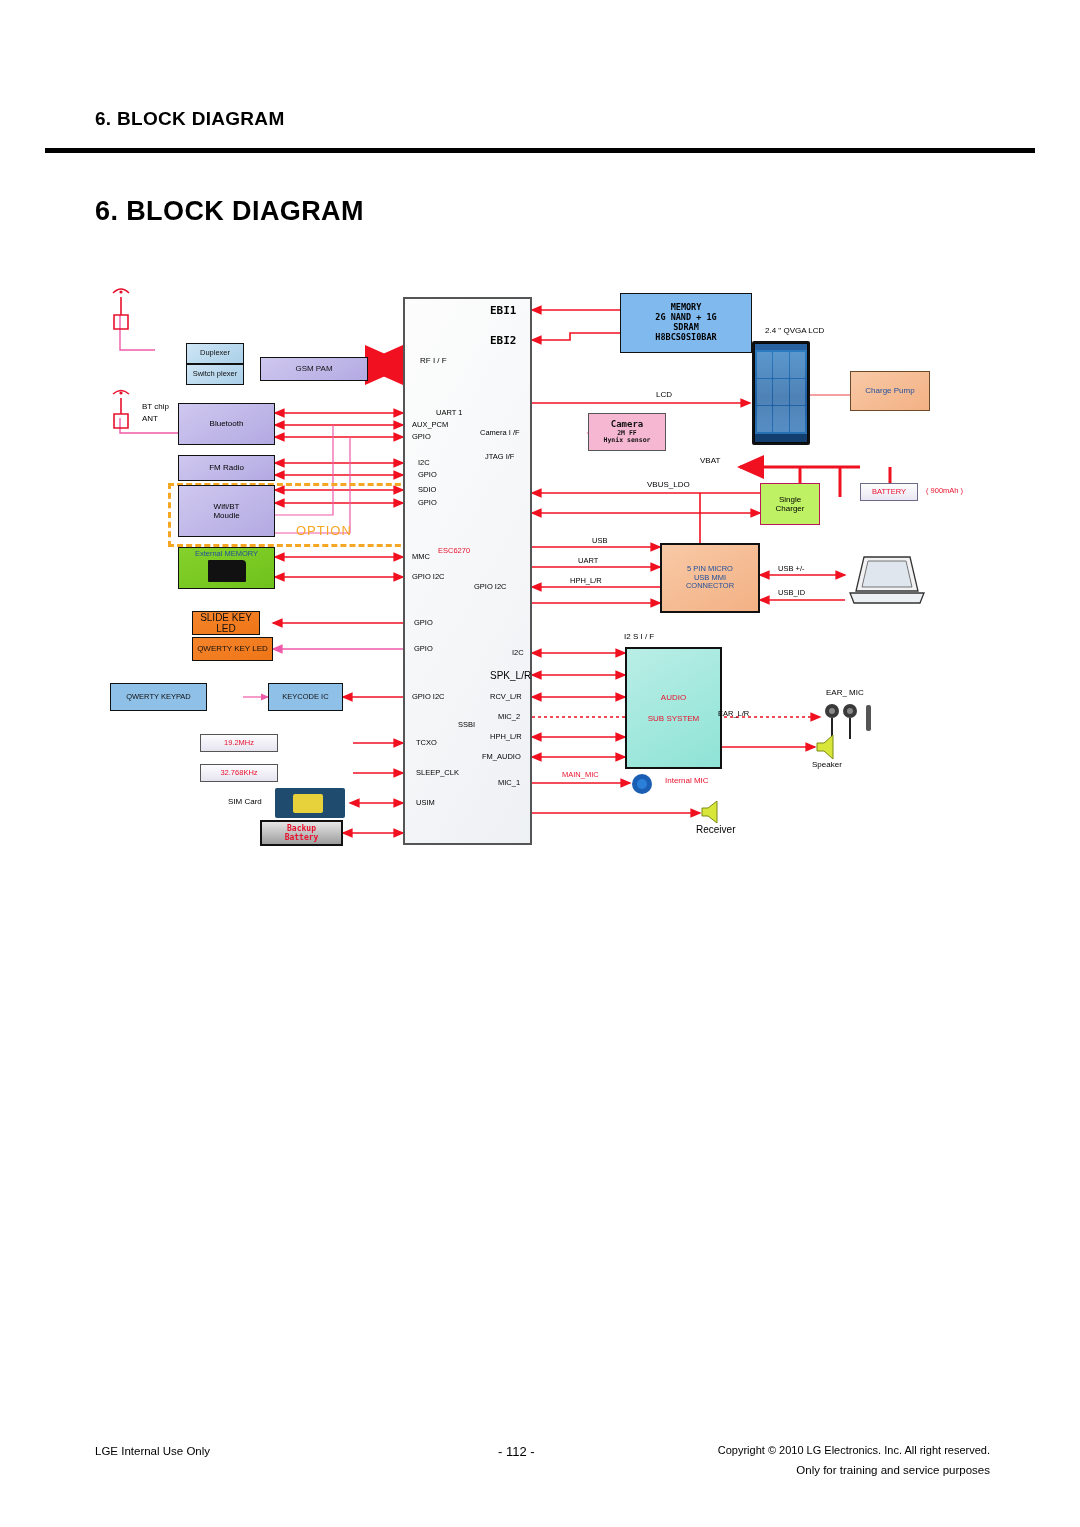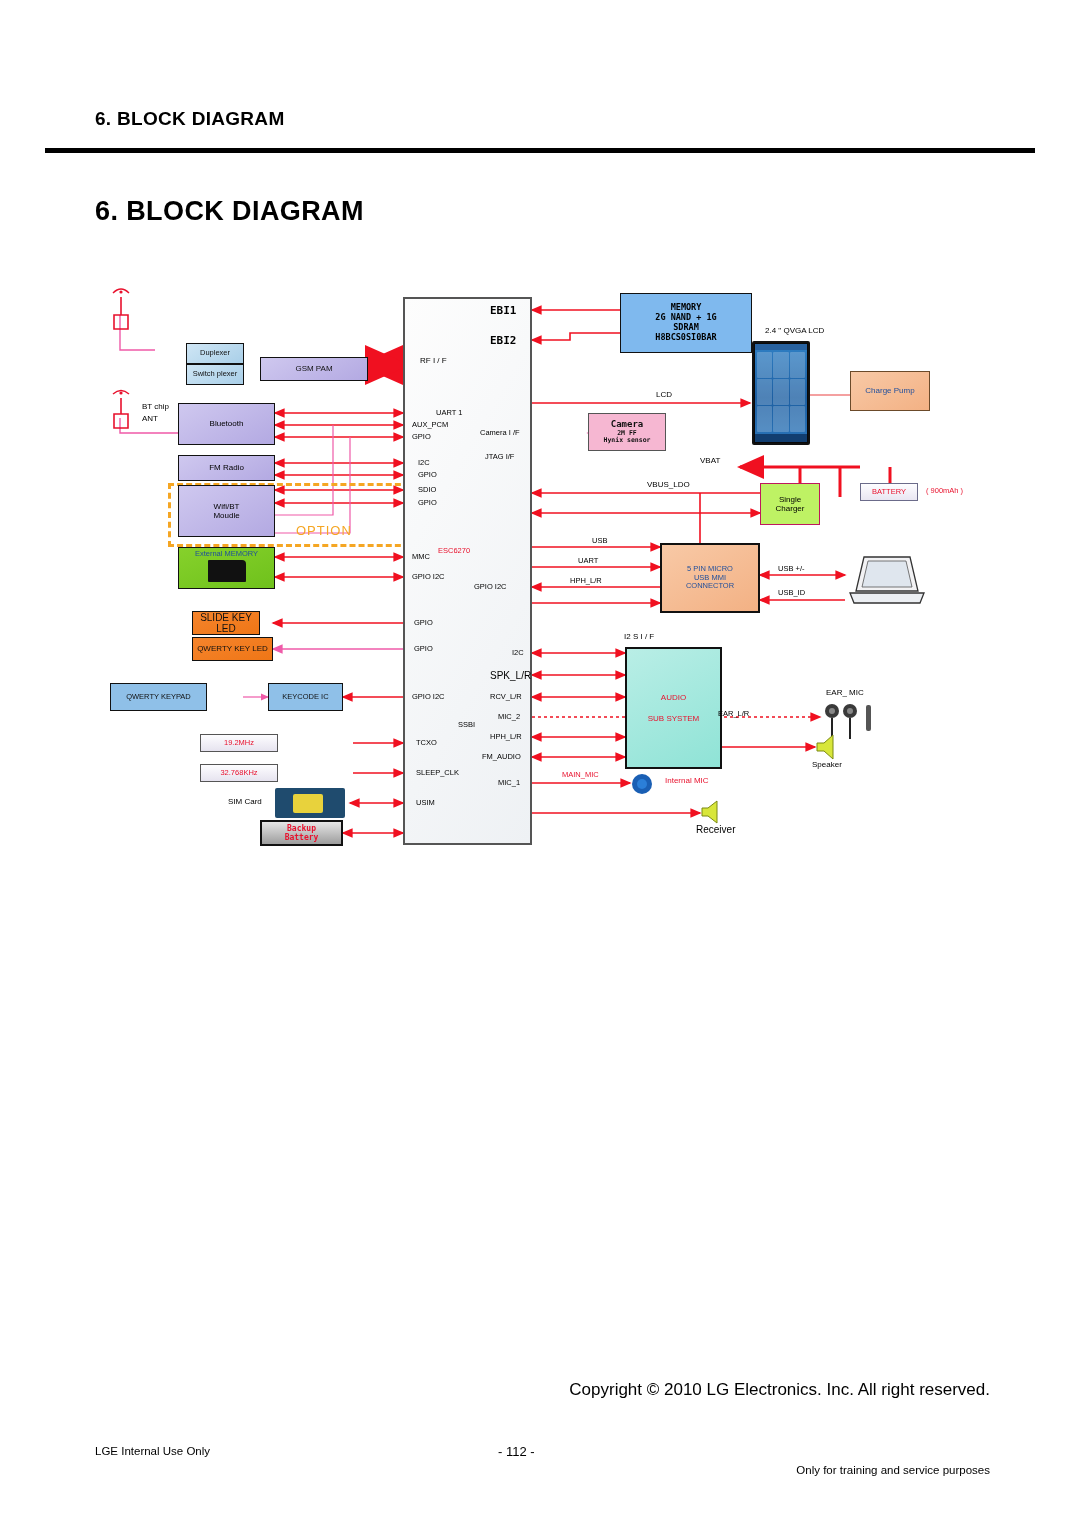--- a/index.html
+++ b/index.html
@@ -6,21 +6,21 @@
   body{width:1080px;height:1527px;position:relative;
        font-family:"Liberation Sans", sans-serif;color:#000;}
 
   
   .hdr-title{position:absolute;left:95px;top:108px;font-size:19px;font-weight:bold;letter-spacing:.3px;}
   .hdr-rule{position:absolute;left:45px;top:148px;width:990px;height:5px;background:#000;}
   .page-title{position:absolute;left:95px;top:196px;font-size:27px;font-weight:bold;letter-spacing:.4px;}
 
   .footer-left{position:absolute;left:95px;top:1445px;font-size:11.5px;}
   .footer-page{position:absolute;left:498px;top:1444px;font-size:13px;}
-  .footer-r1{position:absolute;right:90px;top:1380px;font-size:17px;white-space:nowrap;}
+  .footer-r1{position:absolute;right:90px;top:1444px;font-size:11px;white-space:nowrap;}
   .footer-r2{position:absolute;right:90px;top:1464px;font-size:11.5px;white-space:nowrap;}
 
   
   #diagram{position:absolute;left:100px;top:285px;width:880px;height:570px;}
   #diagram .bx{position:absolute;box-sizing:border-box;display:flex;flex-direction:column;
        align-items:center;justify-content:center;text-align:center;line-height:1.15;}
   .lbl{position:absolute;white-space:nowrap;line-height:1;}
 
   
   .b-rf{background:linear-gradient(135deg,#f7c09b,#f2a878);border:2px solid #111;}

